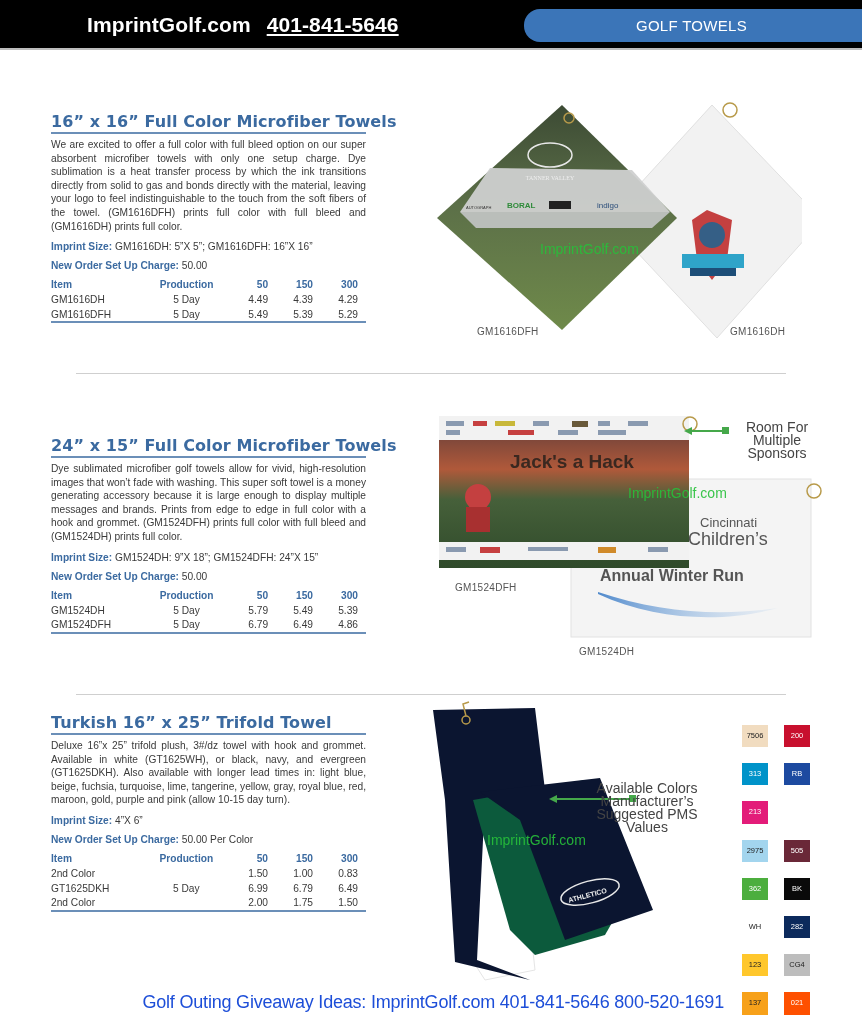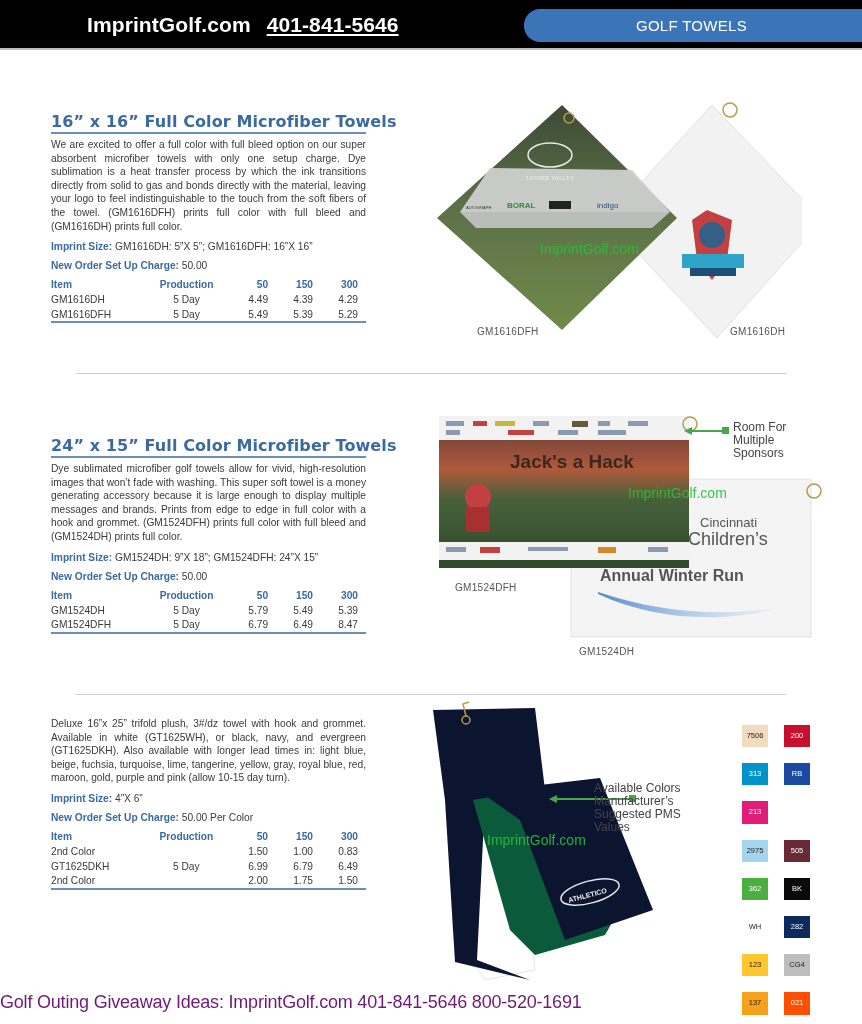--- a/index.html
+++ b/index.html
@@ -22,29 +22,29 @@
   .section .c-prod { text-align: center; width: 100px; }
   .section .c-n { text-align: right; width: 50px; padding-right: 8px; }
   .section .c-item { width: 100px; }
 
   .divider { position: absolute; left: 76px; width: 710px; height: 1px; background: #cfcfcf; }
 
   .photo { position: absolute; }
   .caption { position: absolute; font-size: 10px; color: #555; letter-spacing: 0.3px; }
   .watermark { position: absolute; color: #27c03a; font-size: 14px; opacity: 0.9; white-space: nowrap; font-family: "Liberation Sans", sans-serif; }
 
-  .callout { position: absolute; font-size: 12px; color: #444; line-height: 13px; }
+  .callout { position: absolute; font-size: 14px; color: #444; text-align: center; line-height: 13px; }
   .arrow-line { position: absolute; height: 2px; background: #45a84a; }
   .arrow-dot { position: absolute; width: 7px; height: 7px; background: #45a84a; }
   .arrow-head { position: absolute; width: 0; height: 0; border-top: 4px solid transparent; border-bottom: 4px solid transparent; border-right: 8px solid #45a84a; }
 
   .swatches { position: absolute; left: 742px; top: 725px; width: 52px; display: grid; grid-template-columns: 26px 26px; grid-auto-rows: 22.2px; gap: 16px; }
   .sw { font-size: 7.5px; text-align: center; line-height: 22px; font-family: "Liberation Sans", sans-serif; }
 
-  .footer { position: absolute; left: 0; top: 992px; width: 724px; text-align: left; font-size: 18px; color: #701a75; letter-spacing: -0.2px; }
+  .footer { position: absolute; left: 0; top: 992px; width: 724px; text-align: right; font-size: 18px; color: #1d4ed8; letter-spacing: -0.2px; }
 </style>
 </head>
 <body>
 
 <div class="topbar">
   <div class="brand">
     <span>ImprintGolf.com</span><span class="phone">401-841-5646</span>
   </div>
   <div class="pill">GOLF TOWELS</div>
 </div>
@@ -136,21 +136,21 @@
       <td class="c-prod">5 Day</td>
       <td class="c-n">5.79</td>
       <td class="c-n">5.49</td>
       <td class="c-n">5.39</td>
     </tr>
     <tr>
       <td class="c-item">GM1524DFH</td>
       <td class="c-prod">5 Day</td>
       <td class="c-n">6.79</td>
       <td class="c-n">6.49</td>
-      <td class="c-n">8.47</td>
+      <td class="c-n">4.86</td>
     </tr>
   </tbody>
     </table>
 </div>
 
 <svg class="photo" style="left:438px; top:412px;" width="395" height="230">
   <defs>
     <linearGradient id="sky" x1="0" y1="0" x2="0" y2="1">
       <stop offset="0" stop-color="#5a3b3a"></stop>
       <stop offset="0.35" stop-color="#b0593a"></stop>
@@ -200,20 +200,21 @@
 <div class="arrow-head" style="left:684px; top:427px;"></div>
 <div class="arrow-line" style="left:690px; top:430px; width:34px;"></div>
 <div class="arrow-dot" style="left:722px; top:427px;"></div>
 <div class="callout" style="left:733px; top:421px; width:88px;">Room For Multiple Sponsors</div>
 <div class="caption" style="left:455px; top:582px;">GM1524DFH</div>
 <div class="caption" style="left:579px; top:646px;">GM1524DH</div>
 
 <div class="divider" style="top:694px;"></div>
 
 <div class="section" style="top:713px;">
+  <h2>Turkish 16” x 25” Trifold Towel</h2>
   <p class="desc">Deluxe 16”x 25” trifold plush, 3#/dz towel with hook and grommet. Available in white (GT1625WH), or black, navy, and evergreen (GT1625DKH). Also available with longer lead times in: light blue, beige, fuchsia, turquoise, lime, tangerine, yellow, gray, royal blue, red, maroon, gold, purple and pink (allow 10-15 day turn).</p>
   <div class="meta"><span class="lbl">Imprint Size:</span> <span>4”X 6”</span></div>
   <div class="meta"><span class="lbl">New Order Set Up Charge:</span> <span>50.00 Per Color</span></div>
   <table>
     <tbody>
         <tr>
       <th class="c-item">Item</th>
       <th class="c-prod">Production</th>
       <th class="c-n">50</th>
       <th class="c-n">150</th>

